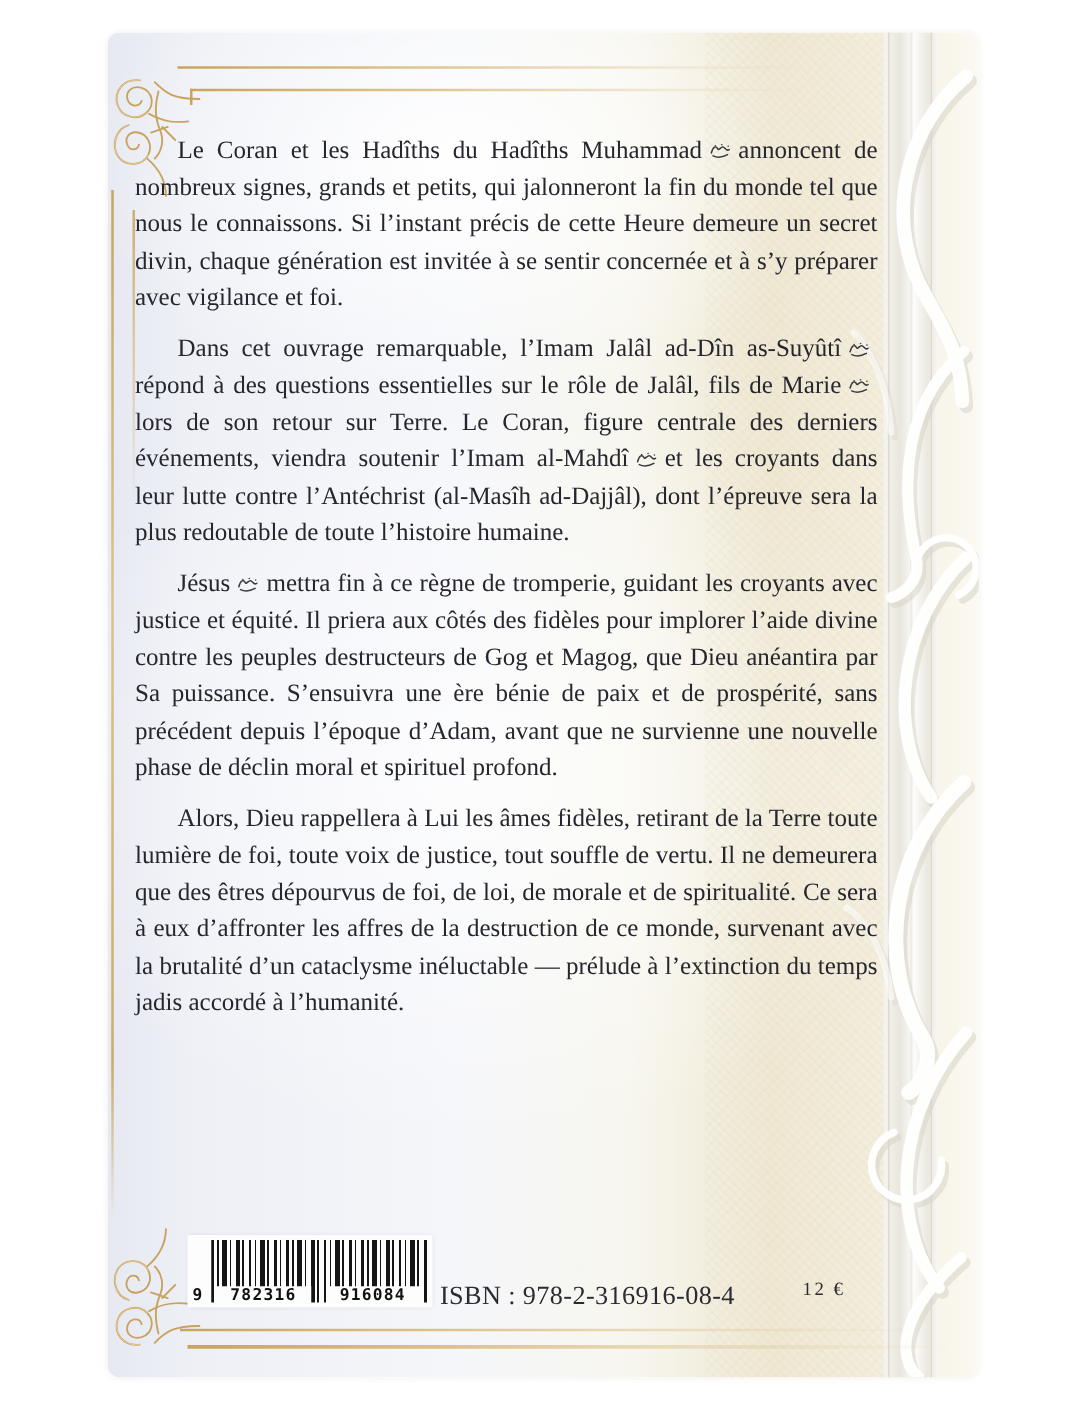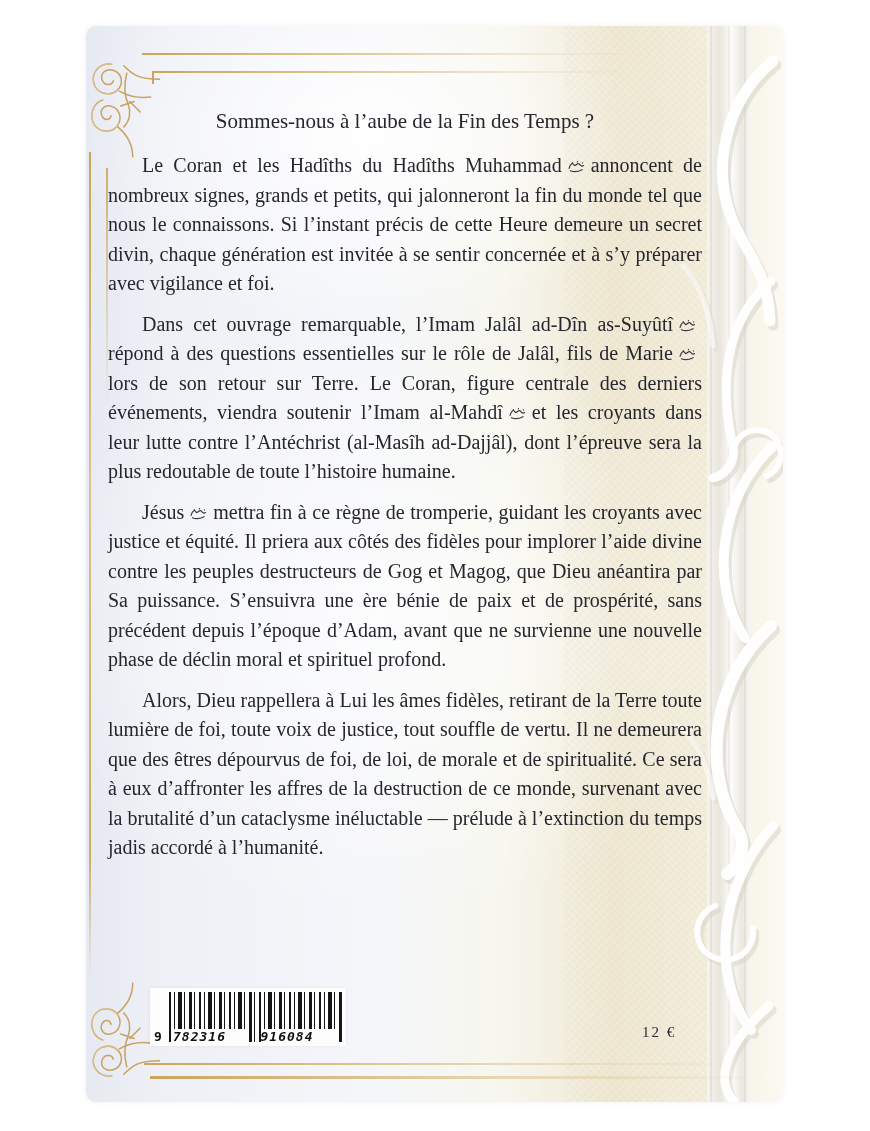--- a/index.html
+++ b/index.html
@@ -50,21 +50,21 @@
     repeating-linear-gradient(90deg,
       #151515 0 2px, rgba(0,0,0,0) 2px 5px,
       #151515 5px 6px, rgba(0,0,0,0) 6px 9px,
       #151515 9px 13px, rgba(0,0,0,0) 13px 15px,
       #151515 15px 16px, rgba(0,0,0,0) 16px 20px,
       #151515 20px 23px, rgba(0,0,0,0) 23px 25px,
       #151515 25px 26px, rgba(0,0,0,0) 26px 30px);}
   #barcode .digits{position:absolute;left:-15px;right:0;bottom:-2px;display:flex;align-items:flex-end;
     font-family:"DejaVu Sans Mono", monospace;font-weight:700;font-size:13px;color:#111;}
   #barcode .digits .d0{width:13px;background:transparent;}
-  #barcode .digits .dg{flex:1;background:#fdfdfd;margin:0 6px;letter-spacing:1px;font-style:italic;}
+  #barcode .digits .dg{flex:1;text-align:center;background:#fdfdfd;margin:0 6px;letter-spacing:1px;}
   #isbn{position:absolute;left:266px;top:998px;font-size:21px;color:#2b2b33;letter-spacing:.3px;}
   #price{position:absolute;left:556px;top:998px;font-size:15px;color:#2b2b33;letter-spacing:2px;}
 </style>
 </head>
 <body>
 
 <svg width="0" height="0" style="position:absolute">
   <defs>
 
     <g id="hn" fill="none" stroke="#3a3a42" stroke-width="1.3" stroke-linecap="round">
@@ -138,21 +138,20 @@
     <div class="gold-line lb-2"></div>
 
     <svg class="flourish tl" viewBox="0 0 110 140">
         <use href="#cornerflourish"></use>
       </svg>
     <svg class="flourish bl" viewBox="0 0 110 140">
         <use href="#cornerflourish"></use>
       </svg>
 
     <div id="text-block">
-      <h1 class="cover-title">Sommes-nous à l’aube de la Fin des Temps ?</h1>
 
       <p class="para"><span>Le Coran et les Hadîths du Hadîths Muhammad</span><span class="hon"><svg viewBox="0 0 20 14">
               <use href="#hn"></use>
             </svg></span><span>annoncent de nombreux signes, grands et petits, qui jalonneront la fin du monde tel que nous le connaissons. Si l’instant précis de cette Heure demeure un secret divin, chaque génération est invitée à se sentir concernée et à s’y préparer avec vigilance et foi.</span></p>
 
       <p class="para"><span>Dans cet ouvrage remarquable, l’Imam Jalâl ad-Dîn as-Suyûtî</span><span class="hon"><svg viewBox="0 0 20 14">
               <use href="#hn"></use>
             </svg></span><span>répond à des questions essentielles sur le rôle de Jalâl, fils de Marie</span><span class="hon"><svg viewBox="0 0 20 14">
               <use href="#hn"></use>
             </svg></span><span>lors de son retour sur Terre. Le Coran, figure centrale des derniers événements, viendra soutenir l’Imam al-Mahdî</span><span class="hon"><svg viewBox="0 0 20 14">
@@ -168,16 +167,17 @@
 
     <div id="barcode">
       <div class="bars">
         <div class="digits">
           <span class="d0">9</span>
           <span class="dg">782316</span>
           <span class="dg">916084</span>
         </div>
       </div>
     </div>
+    <span id="isbn">ISBN : 978-2-316916-08-4</span>
     <span id="price">12 €</span>
 
   </div>
 </div>
 
 </body></html>

